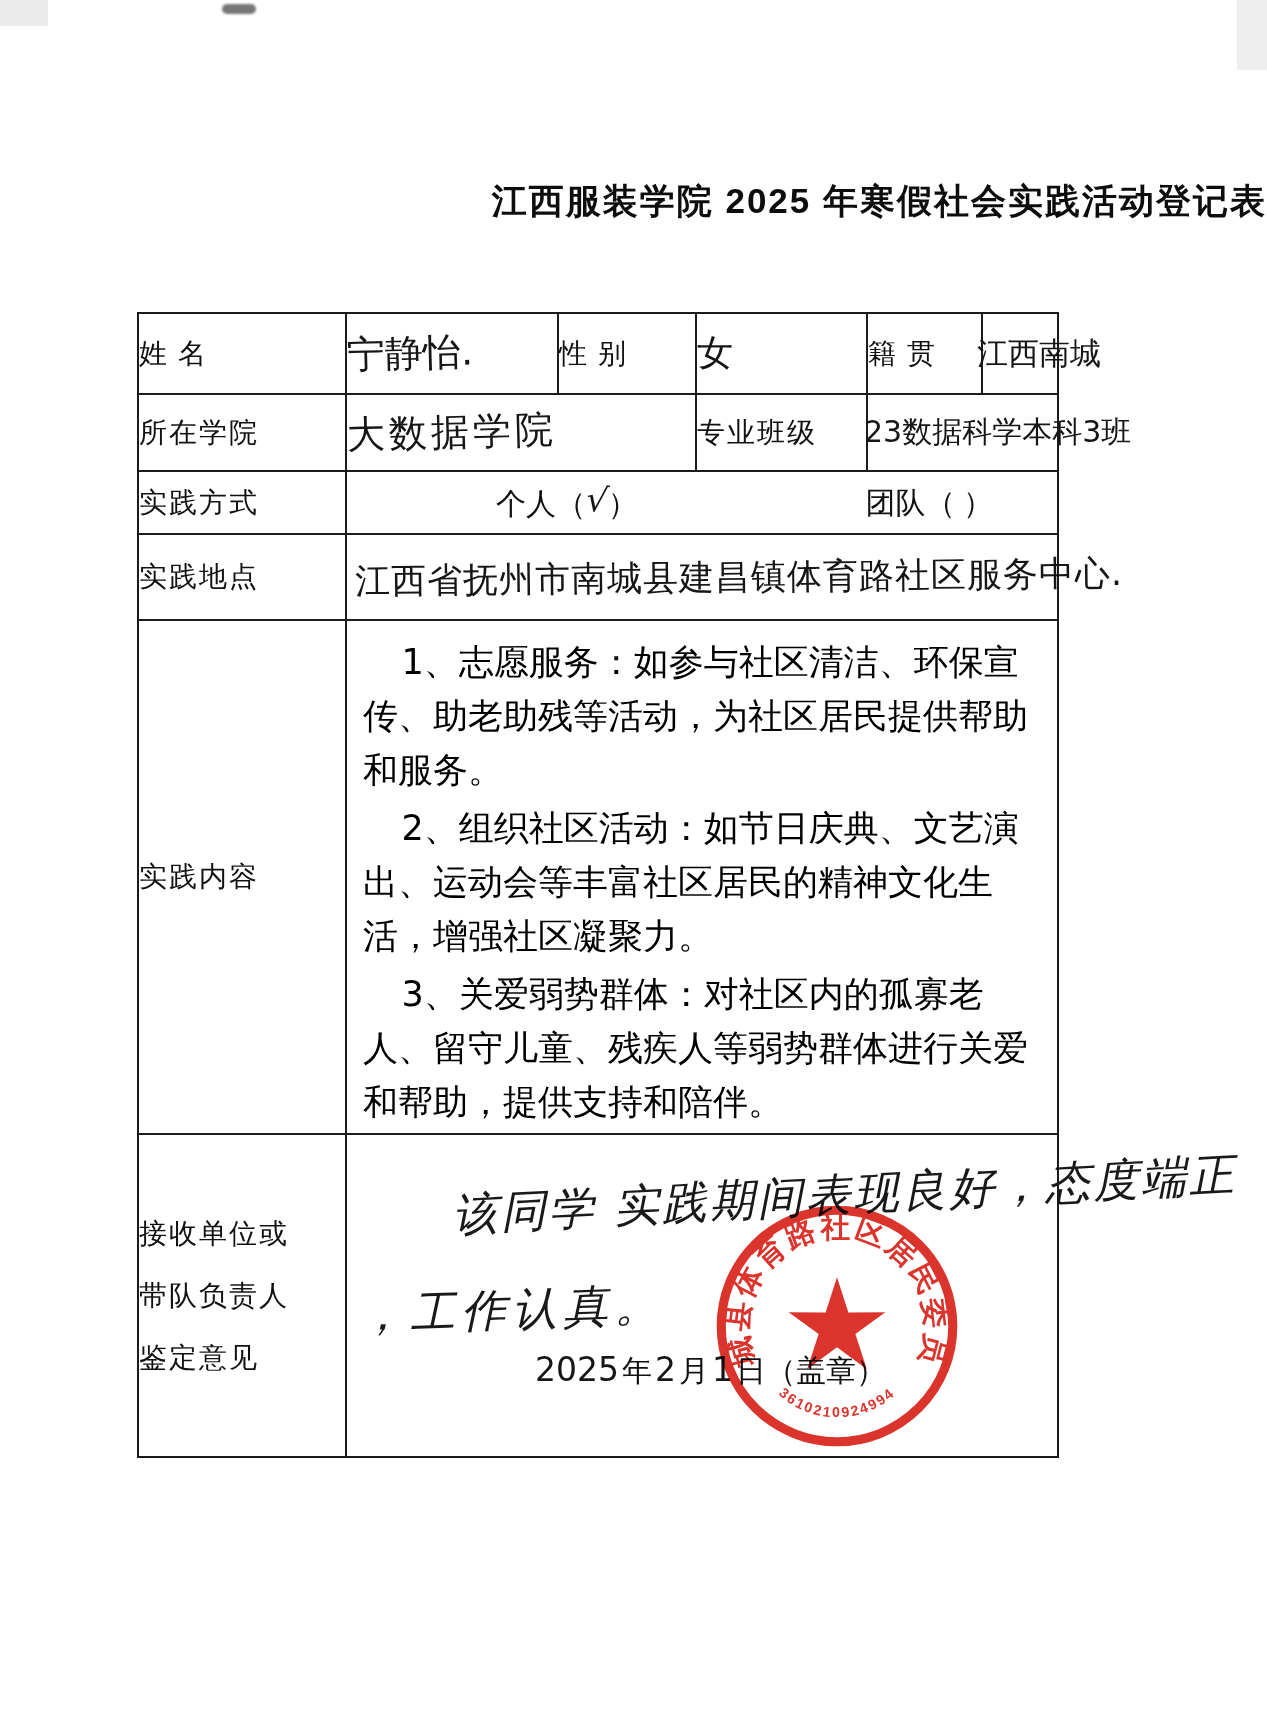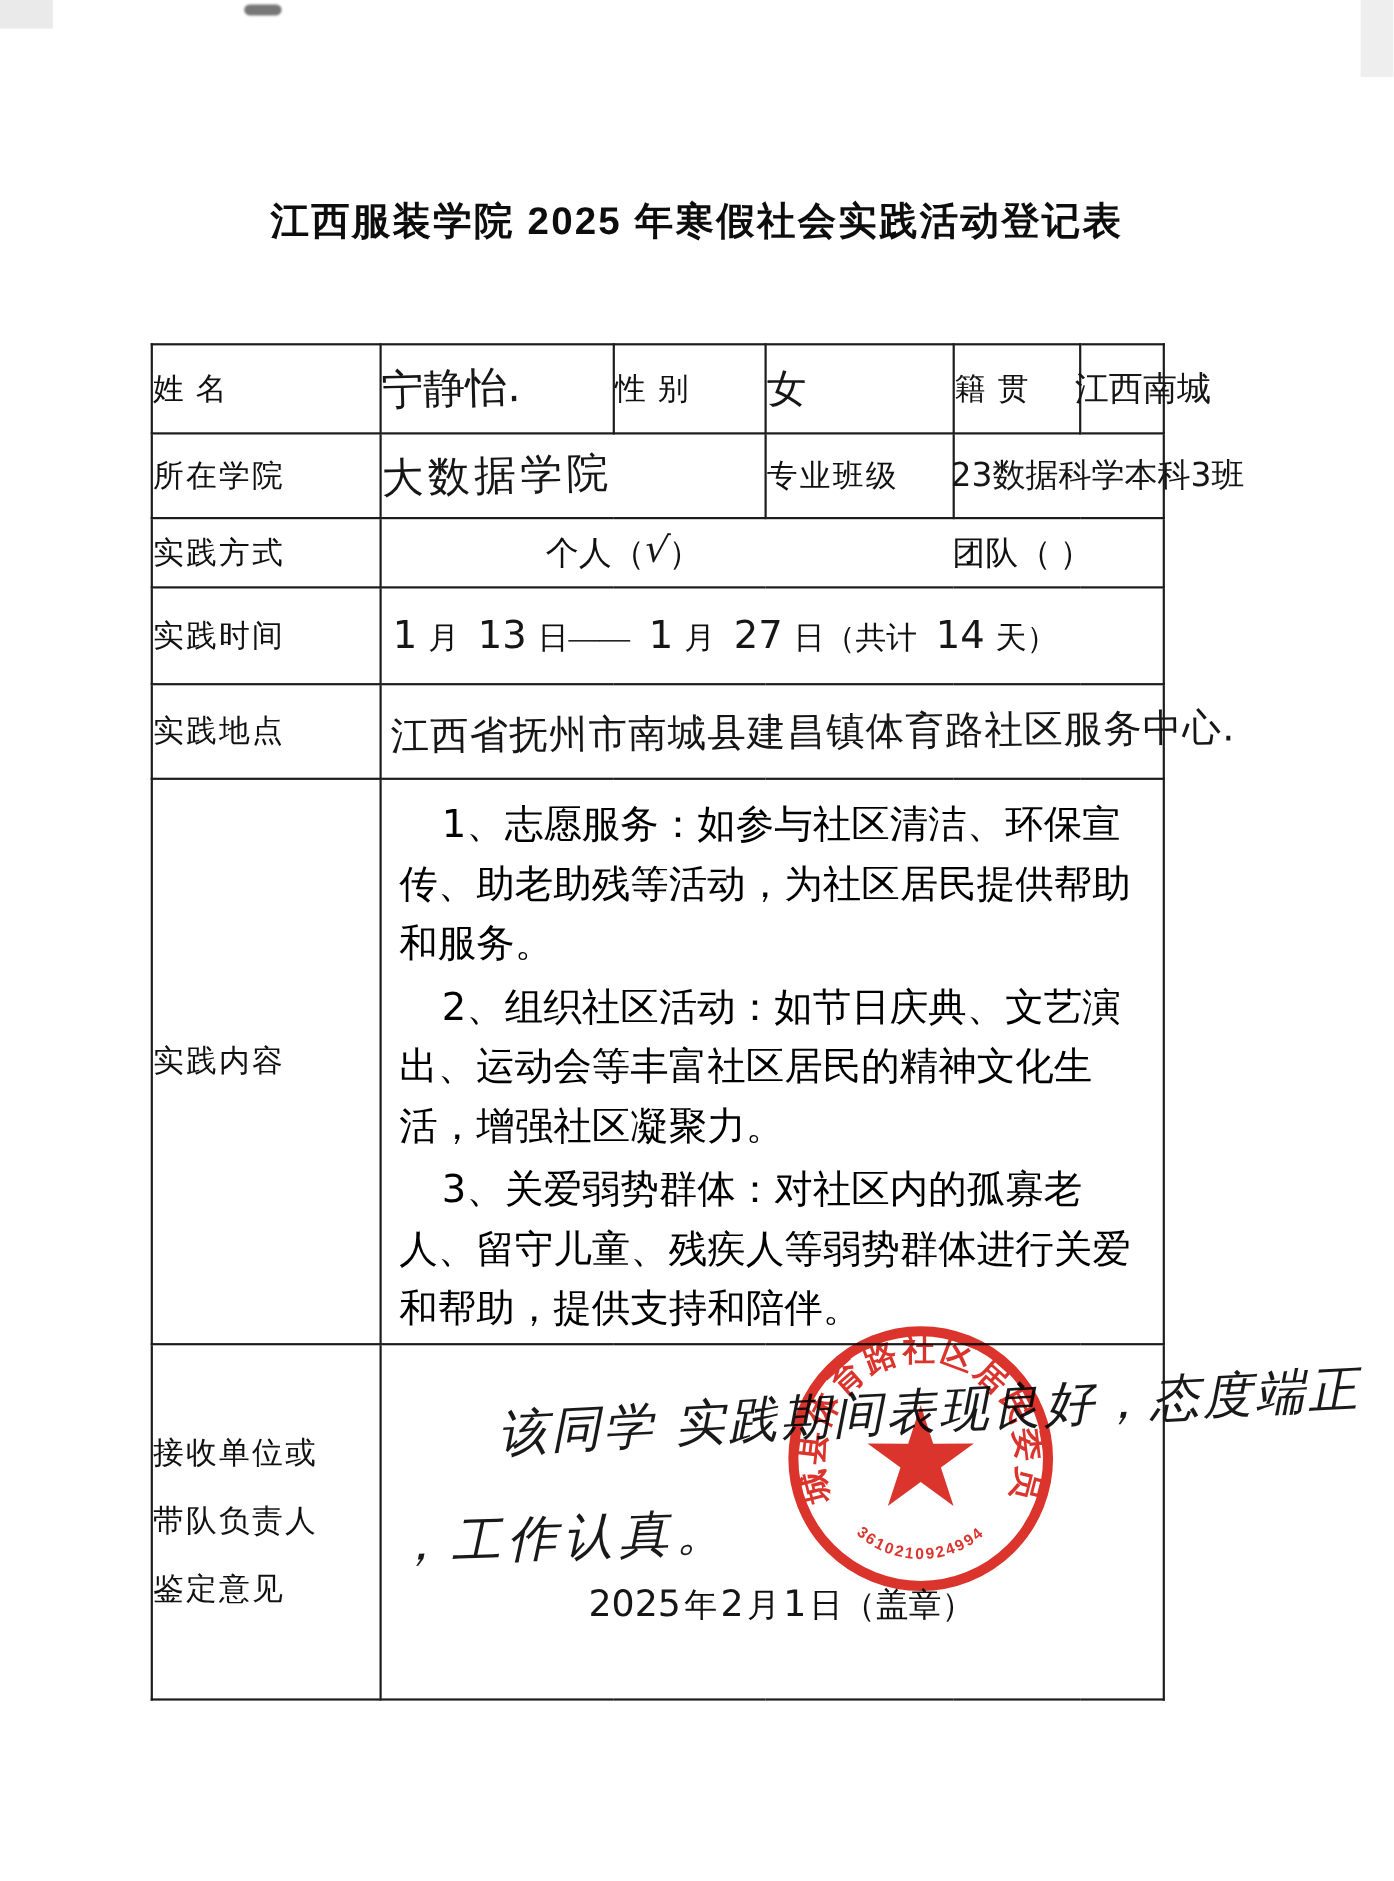--- a/index.html
+++ b/index.html
@@ -12,21 +12,21 @@
     color:#151515;
     overflow:hidden;
   }
   
   .scan-corner-left  { position:absolute; left:0; top:0; width:48px; height:26px; background:#d9d9d9; opacity:.55; }
   .scan-corner-right { position:absolute; right:0; top:0; width:30px; height:70px; background:#dedede; opacity:.5; }
   .scan-smudge { position:absolute; left:222px; top:4px; width:34px; height:10px; background:#4a4a4a; border-radius:5px; opacity:.75; filter:blur(1px); }
 
   .title {
     position:absolute; left:0; top:178px; width:100%;
-    text-align:center;
+    text-align:right;
     font-family:"Liberation Sans", sans-serif;
     font-weight:700; font-size:35px; letter-spacing:2px;
     color:#0d0d0d;
   }
 
   table.form {
     position:absolute; left:137px; top:312px;
     width:920px; height:1123px;
     border-collapse:collapse; table-layout:fixed;
   }
@@ -142,30 +142,20 @@
         <span class="hand class-val">23数据科学本科3班</span>
       </td>
     </tr>
     <tr style="height:63px">
       <td class="label">实践方式</td>
       <td colspan="5" class="method-cell">
         <span class="method-ind"><span>个人（</span><span class="hand mark-check">√</span><span>）</span></span>
         <span class="method-team">团队（ ）</span>
       </td>
     </tr>
-    <tr style="height:88px">
-      <td class="label">实践时间</td>
-      <td colspan="5" class="time-cell">
-        <span class="hand">1</span><span>月</span>
-        <span class="hand">13</span><span>日——</span>
-        <span class="hand">1</span><span>月</span>
-        <span class="hand">27</span><span>日（共计</span>
-        <span class="hand">14</span><span>天）</span>
-      </td>
-    </tr>
     <tr style="height:86px">
       <td class="label">实践地点</td>
       <td colspan="5" class="loc-cell">
         <span class="hand">江西省抚州市南城县建昌镇体育路社区服务中心.</span>
       </td>
     </tr>
     <tr style="height:383px">
       <td class="label">实践内容</td>
       <td colspan="5" class="content-cell">
         <p>1、志愿服务：如参与社区清洁、环保宣传、助老助残等活动，为社区居民提供帮助和服务。</p>

